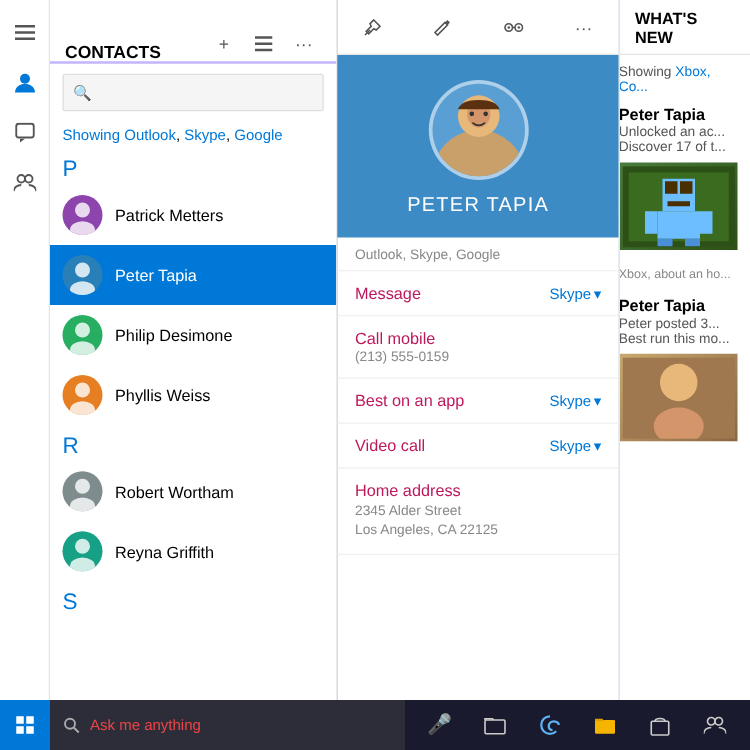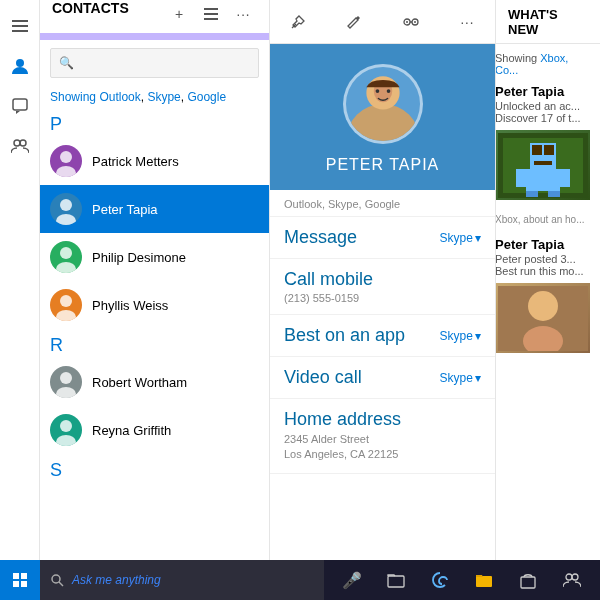--- a/index.html
+++ b/index.html
@@ -5,21 +5,21 @@
     * { margin: 0; padding: 0; box-sizing: border-box; }
     body { width: 600px; height: 600px; overflow: hidden; font-family: 'Segoe UI', Arial, sans-serif; background: #fff; display: flex; flex-direction: column; }
 
     
     .taskbar {
       position: absolute; bottom: 0; left: 0; right: 0; height: 40px;
       background: #1a1a2e; display: flex; align-items: center; z-index: 100;
     }
     .taskbar-start { width: 40px; height: 40px; background: #0078d7; display: flex; align-items: center; justify-content: center; }
     .taskbar-search { flex: 1; height: 40px; background: #2d2d3a; display: flex; align-items: center; padding: 0 10px; gap: 8px; }
-    .taskbar-search-text { color: #3b82f6; font-size: 12px; font-style: italic; }
+    .taskbar-search-text { color: #ef4444; font-size: 12px; }
     .taskbar-icons { display: flex; align-items: center; gap: 4px; padding: 0 8px; }
     .taskbar-icon { width: 40px; height: 40px; display: flex; align-items: center; justify-content: center; color: #ccc; font-size: 16px; }
 
     
     .main { display: flex; flex: 1; height: calc(600px - 40px); }
 
     
     .nav-rail {
       width: 40px; background: #fff; border-right: 1px solid #e5e5e5;
       display: flex; flex-direction: column; align-items: center; padding-top: 8px; gap: 4px;
@@ -28,21 +28,21 @@
     .nav-icon.active { color: #0078d7; }
     .nav-spacer { flex: 1; }
     .nav-bottom { padding-bottom: 8px; }
 
     
     .contacts-panel {
       width: 230px; background: #fff; border-right: 1px solid #e5e5e5;
       display: flex; flex-direction: column;
     }
     .contacts-header {
-      height: 40px; display: flex; align-items: flex-start; padding: 0 12px; gap: 8px; border-bottom: 7px solid #c4b5fd;
+      height: 51px; display: flex; align-items: flex-end; padding: 0 12px; gap: 8px; border-bottom: 2px solid #c4b5fd;
     }
     .contacts-title { font-size: 14px; font-weight: 600; color: #000; flex: 1; }
     .contacts-header-icons { display: flex; gap: 4px; }
     .header-icon { width: 28px; height: 28px; display: flex; align-items: center; justify-content: center; color: #555; font-size: 14px; cursor: pointer; }
     .search-bar {
       margin: 8px 10px; height: 30px; background: #f5f5f5; border: 1px solid #ddd;
       display: flex; align-items: center; padding: 0 8px; gap: 6px; border-radius: 2px;
     }
     .search-icon { color: #888; font-size: 12px; }
     .filter-text { font-size: 12px; padding: 4px 10px; }
@@ -82,21 +82,21 @@
     .hero-avatar {
       width: 80px; height: 80px; border-radius: 50%; background: #5a9fd4;
       display: flex; align-items: center; justify-content: center; overflow: hidden;
       border: 3px solid rgba(255,255,255,0.5);
     }
     .hero-name { color: #fff; font-size: 16px; font-weight: 400; margin-top: 12px; letter-spacing: 1px; text-transform: uppercase; }
     .detail-info { background: #fff; flex: 1; padding: 0; }
     .info-source { font-size: 11px; color: #888; padding: 8px 14px 6px; border-bottom: 1px solid #f0f0f0; }
     .info-row { padding: 10px 14px; border-bottom: 1px solid #f0f0f0; }
     .info-row-header { display: flex; justify-content: space-between; align-items: center; }
-    .info-label { font-size: 18px; color: #0369a1; }
+    .info-label { font-size: 13px; color: #be185d; }
     .info-service { font-size: 12px; color: #0078d7; display: flex; align-items: center; gap: 2px; }
     .info-sub { font-size: 11px; color: #888; margin-top: 2px; }
     .info-address { font-size: 11px; color: #888; margin-top: 2px; line-height: 1.4; }
 
     
     .news-panel {
       flex: 1; background: #fff; border-left: 1px solid #e5e5e5;
       display: flex; flex-direction: column; overflow: hidden; align-items: flex-end;
     }
     .news-header { height: 44px; display: flex; align-items: center; padding: 0 12px; border-bottom: 1px solid #e5e5e5; }

